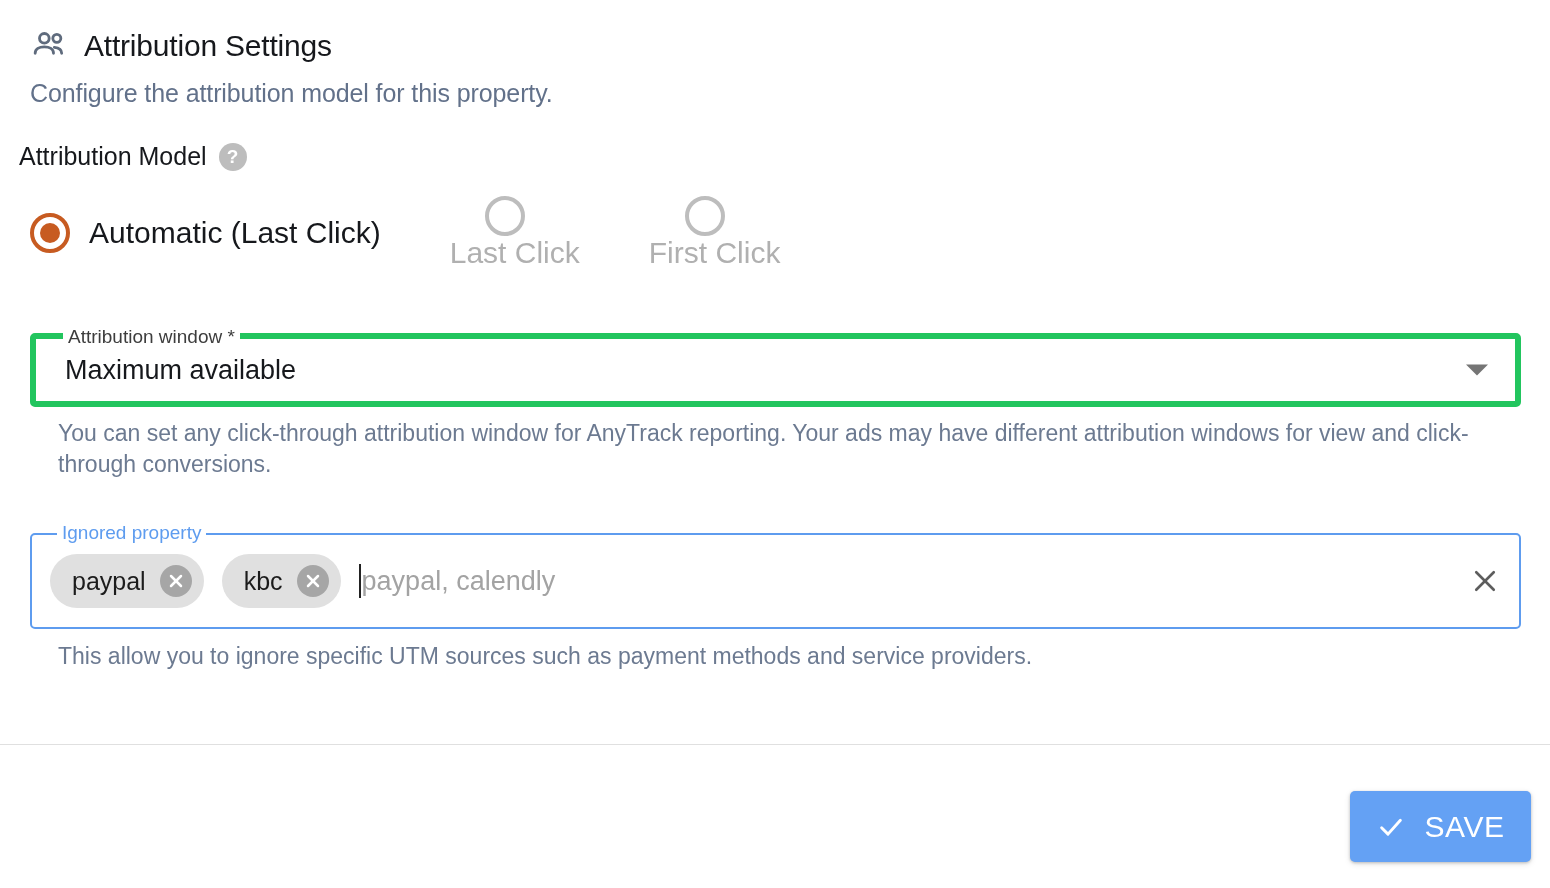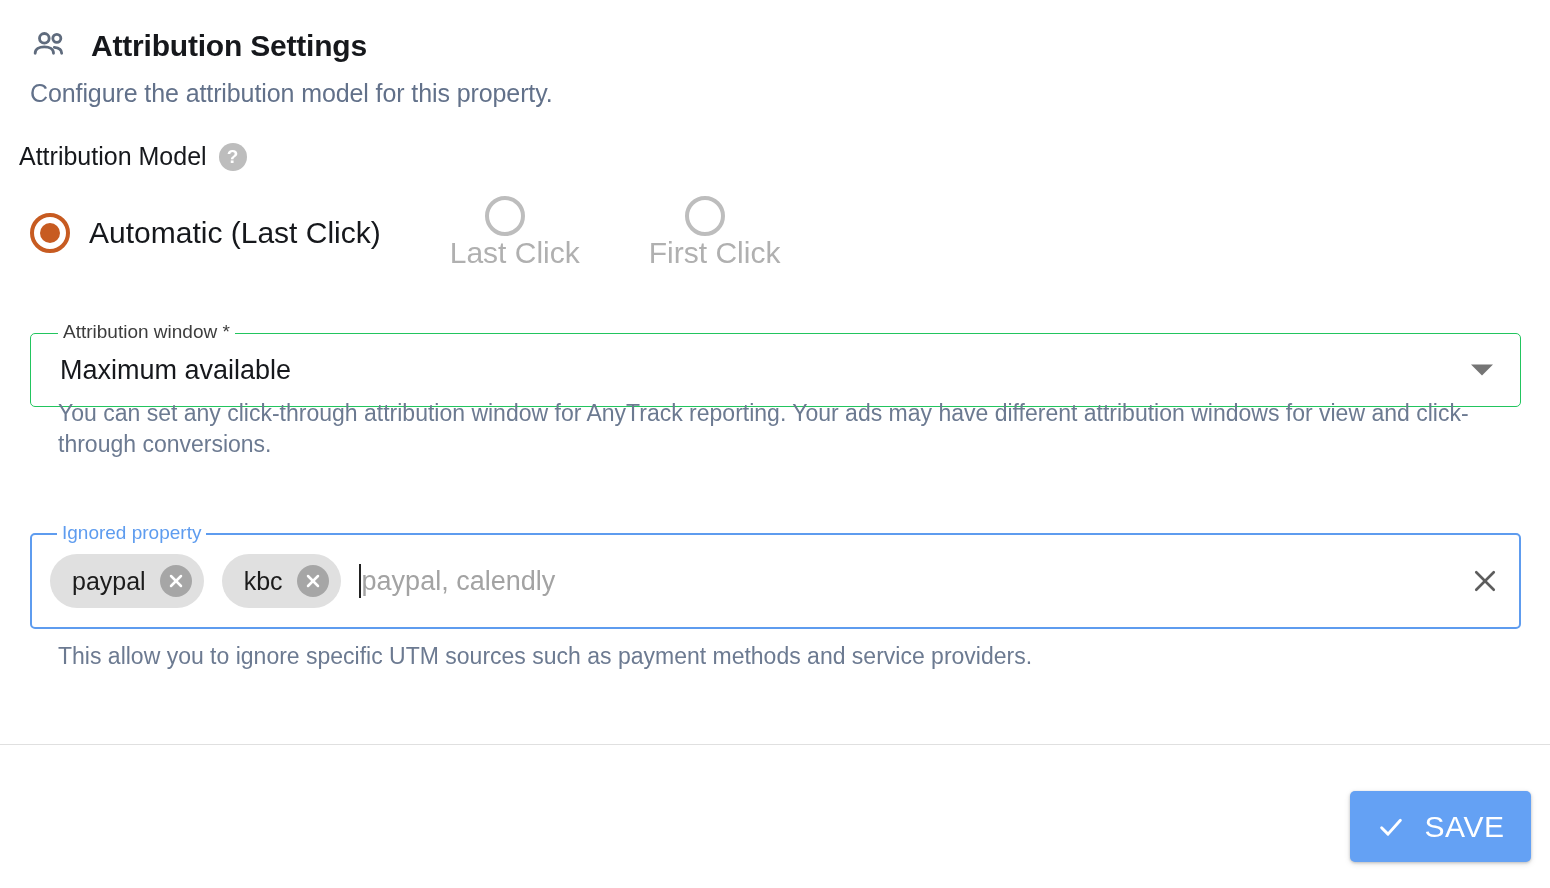--- a/index.html
+++ b/index.html
@@ -12,22 +12,22 @@
   }
   .page { position: relative; width: 1550px; height: 888px; overflow: hidden; background:#fff; }
 
   
   .header-row {
     position: absolute; left: 30px; top: 26px;
     display: flex; align-items: center; gap: 14px;
   }
   .people-icon { width: 40px; height: 40px; display:block; color:#5f6b7d; }
   .page-title {
-    font-size: 30px; font-weight: bold; color: #16181c;
-    letter-spacing: -0.2px; line-height: 1; margin-left: 7px;
+    font-size: 30px; font-weight: normal; color: #16181c;
+    letter-spacing: -0.2px; line-height: 1;
   }
   .subtitle {
     position: absolute; left: 30px; top: 79px;
     font-size: 25px; color: #62718a; letter-spacing: -0.1px;
   }
 
   
   .section-label-row {
     position: absolute; left: 19px; top: 142px;
     display: flex; align-items: center; gap: 12px;
@@ -55,42 +55,42 @@
   }
   .radio-opt.selected .radio-circle { border-color: #c75b21; }
   .radio-dot { width: 20px; height: 20px; border-radius: 50%; background: #c75b21; }
   .radio-label { font-size: 30px; color: #b0b0b0; margin-left: 19px; white-space: nowrap; }
   .radio-opt.selected .radio-label { color: #16181c; }
 
   
   .field-outlined {
     position: absolute; left: 30px; top: 333px;
     width: 1491px; height: 74px;
-    border: 1px solid #22c55e; border-radius: 5px;
+    border: 6px solid #22c55e; border-radius: 5px;
     display: flex; align-items: center;
     background: #fff; cursor: pointer;
   }
   .field-outlined .notch-label {
     position: absolute; left: 27px; top: -13px;
     background: #fff; padding: 0 5px;
     font-size: 19px; color: #3d3d3d; white-space: nowrap;
   }
   .field-value { margin-left: 29px; font-size: 27px; color: #16181c; }
   .select-arrow {
     position: absolute; right: 27px; top: 50%; transform: translateY(-50%);
     width: 0; height: 0;
     border-left: 11px solid transparent; border-right: 11px solid transparent;
     border-top: 11px solid #757575;
   }
 
   .helper-text {
     position: absolute; left: 58px; width: 1420px;
     font-size: 23px; color: #6c7a91; line-height: 1.35;
   }
-  .helper-select { top: 398px; }
+  .helper-select { top: 418px; }
   .helper-chips { top: 641px; }
 
   
   .chips-field {
     position: absolute; left: 30px; top: 533px;
     width: 1491px; height: 96px;
     border: 2px solid #5e9cef; border-radius: 5px;
     background: #fff;
     display: flex; align-items: center; padding: 0 14px 0 18px;
   }

